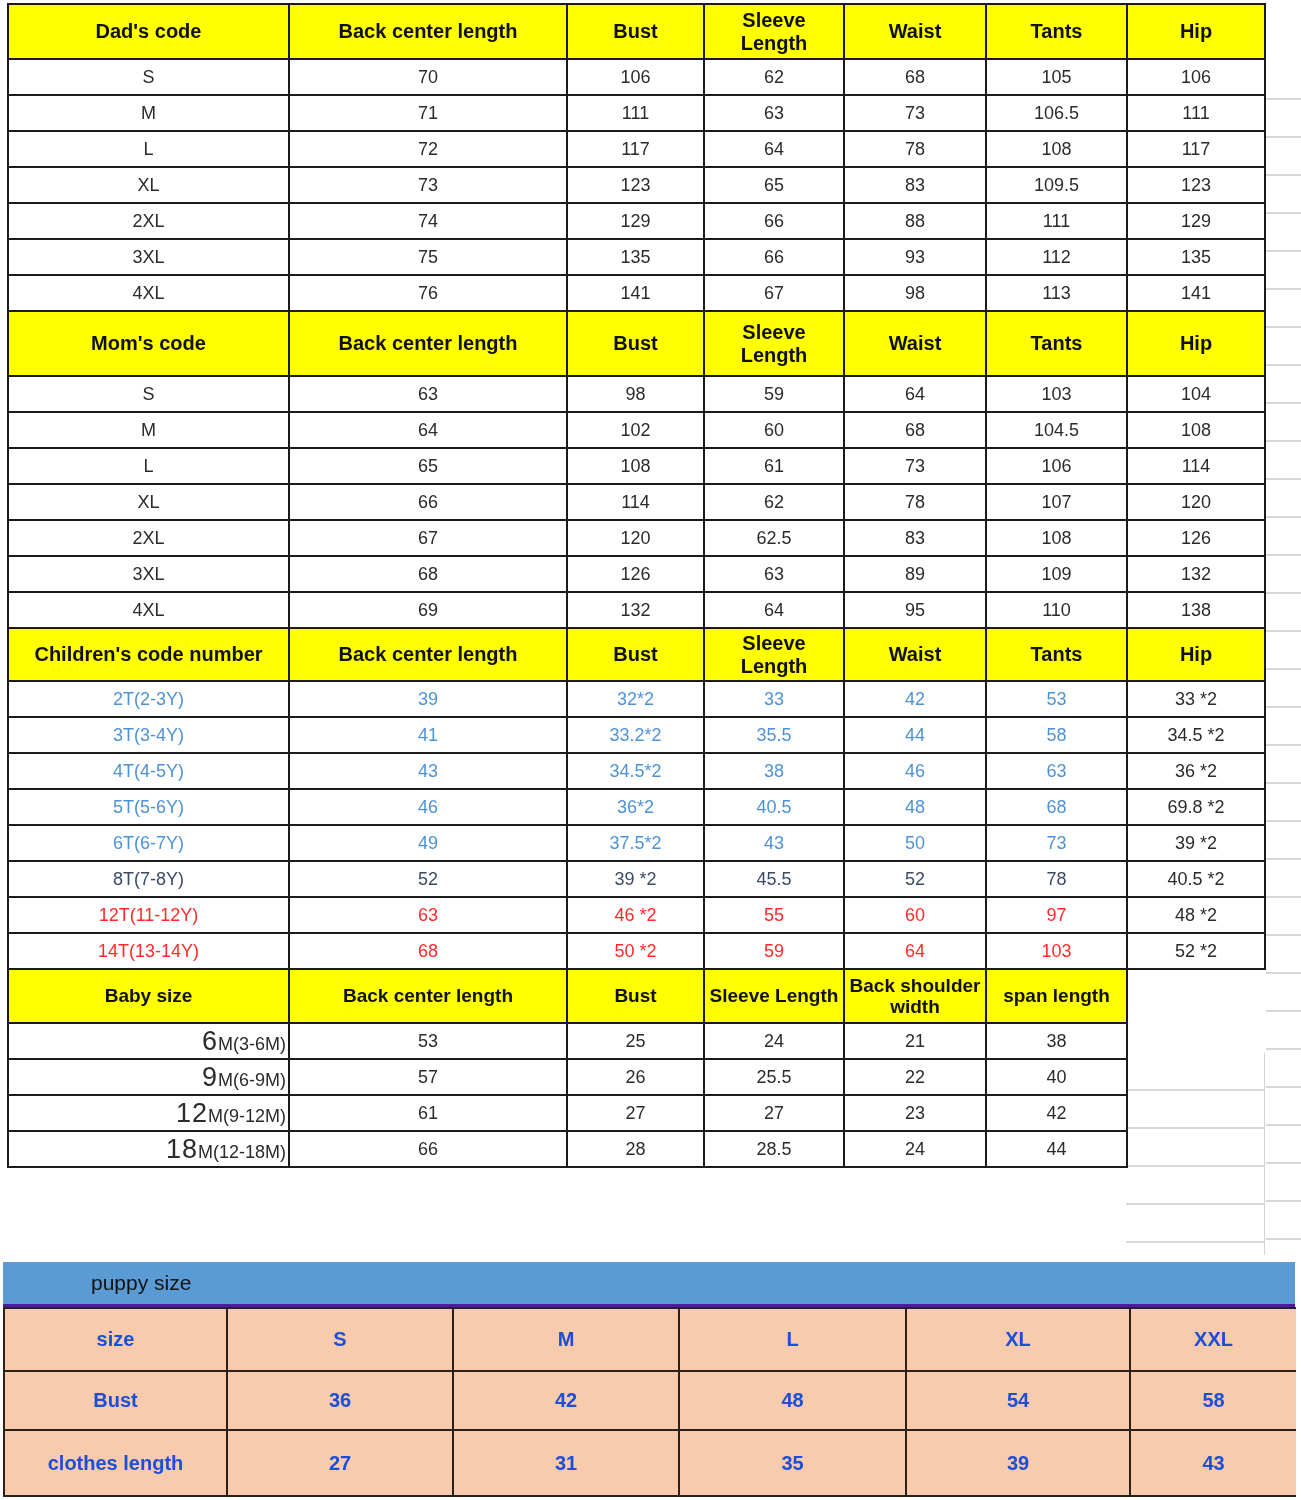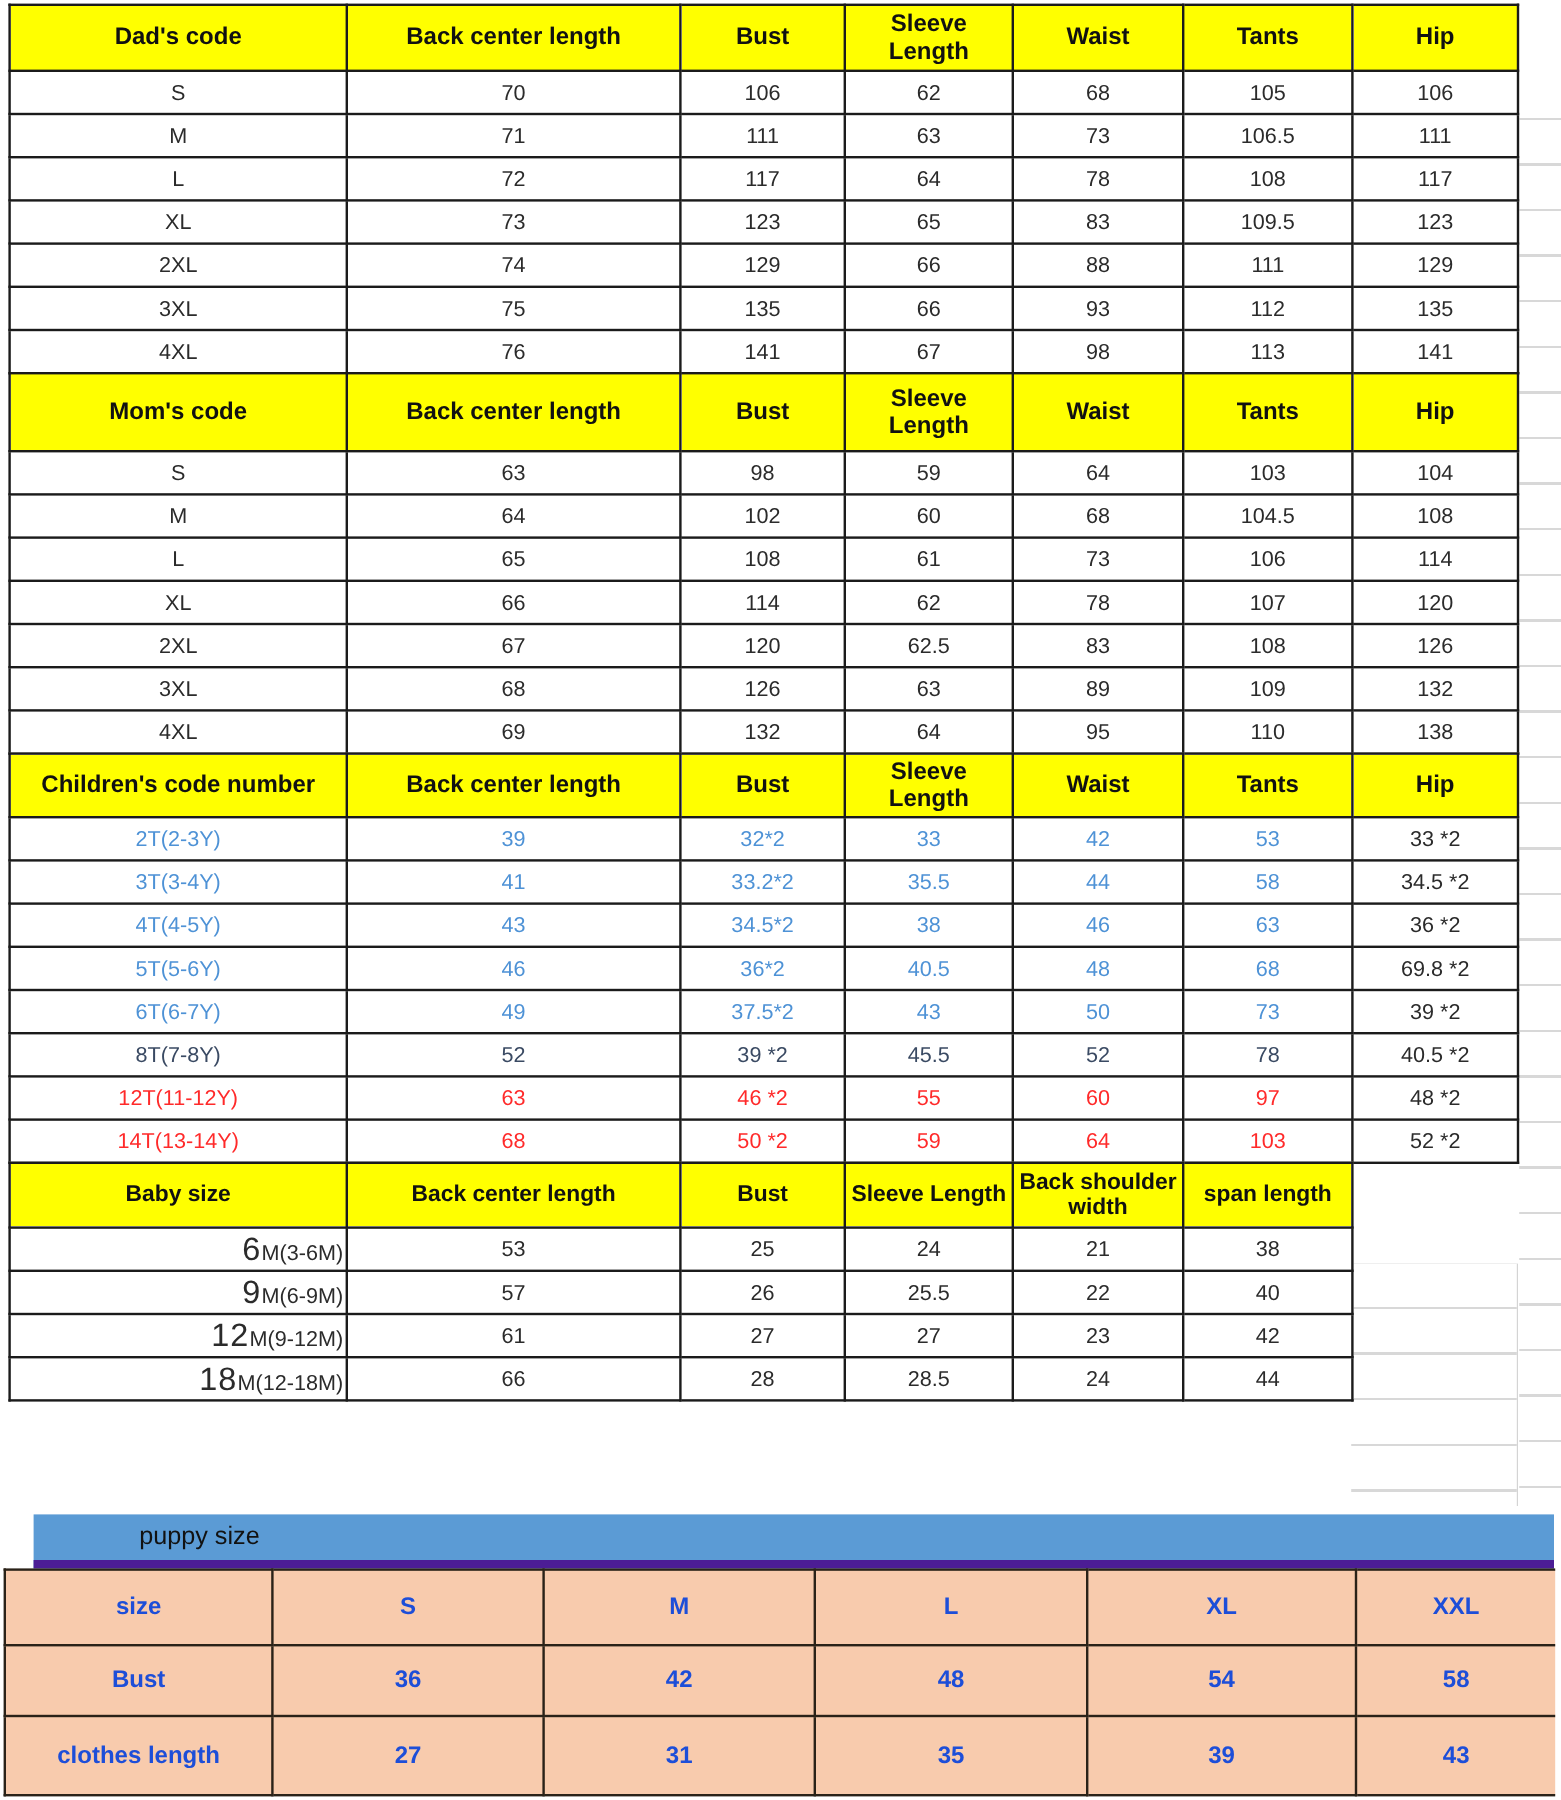--- a/index.html
+++ b/index.html
@@ -25,23 +25,23 @@
   .t-children tbody td:last-child { color:#2b2b2b; }
   .t-baby tbody td.left { text-align:right; padding-left:0; }
   .t-baby .big { font-size:27px; font-weight:500; letter-spacing:1px; }
   
   .stub { position:absolute; background:repeating-linear-gradient(to bottom, #ffffff 0 36px, #d8d8d8 36px 38px); }
   .stub-right { left:1266px; top:62px; width:35px; height:1194px; }
   .stub-baby  { left:1126px; top:1053px; width:138px; height:202px; border-right:1px solid #d4d4d4; }
   
   .puppy { position:absolute; left:3px; top:1262px; width:1292px; }
   .banner {
-    height:45px; background:var(--banner); border-bottom:7px solid #4c1d95;
+    height:45px; background:var(--banner); border-bottom:3px solid #4c1d95;
     display:flex; align-items:center; padding-left:88px; box-sizing:border-box;
-    font-size:21px; color:#121212; font-weight:500;margin-left:25px;
+    font-size:21px; color:#121212; font-weight:500;
   }
   table.puppy-table { border-collapse:collapse; table-layout:fixed; width:1292px; }
   .puppy-table td {
     background:var(--peach); border:2px solid #2a2218; text-align:center; vertical-align:middle;
     font-size:20px; font-weight:600; color:#1d4ed8;
   }
   .puppy-table td:last-child { border-right:none; }
   .puppy-table tr:nth-child(1) { height:63px; }
   .puppy-table tr:nth-child(2) { height:59px; }
   .puppy-table tr:nth-child(3) { height:66px; }

